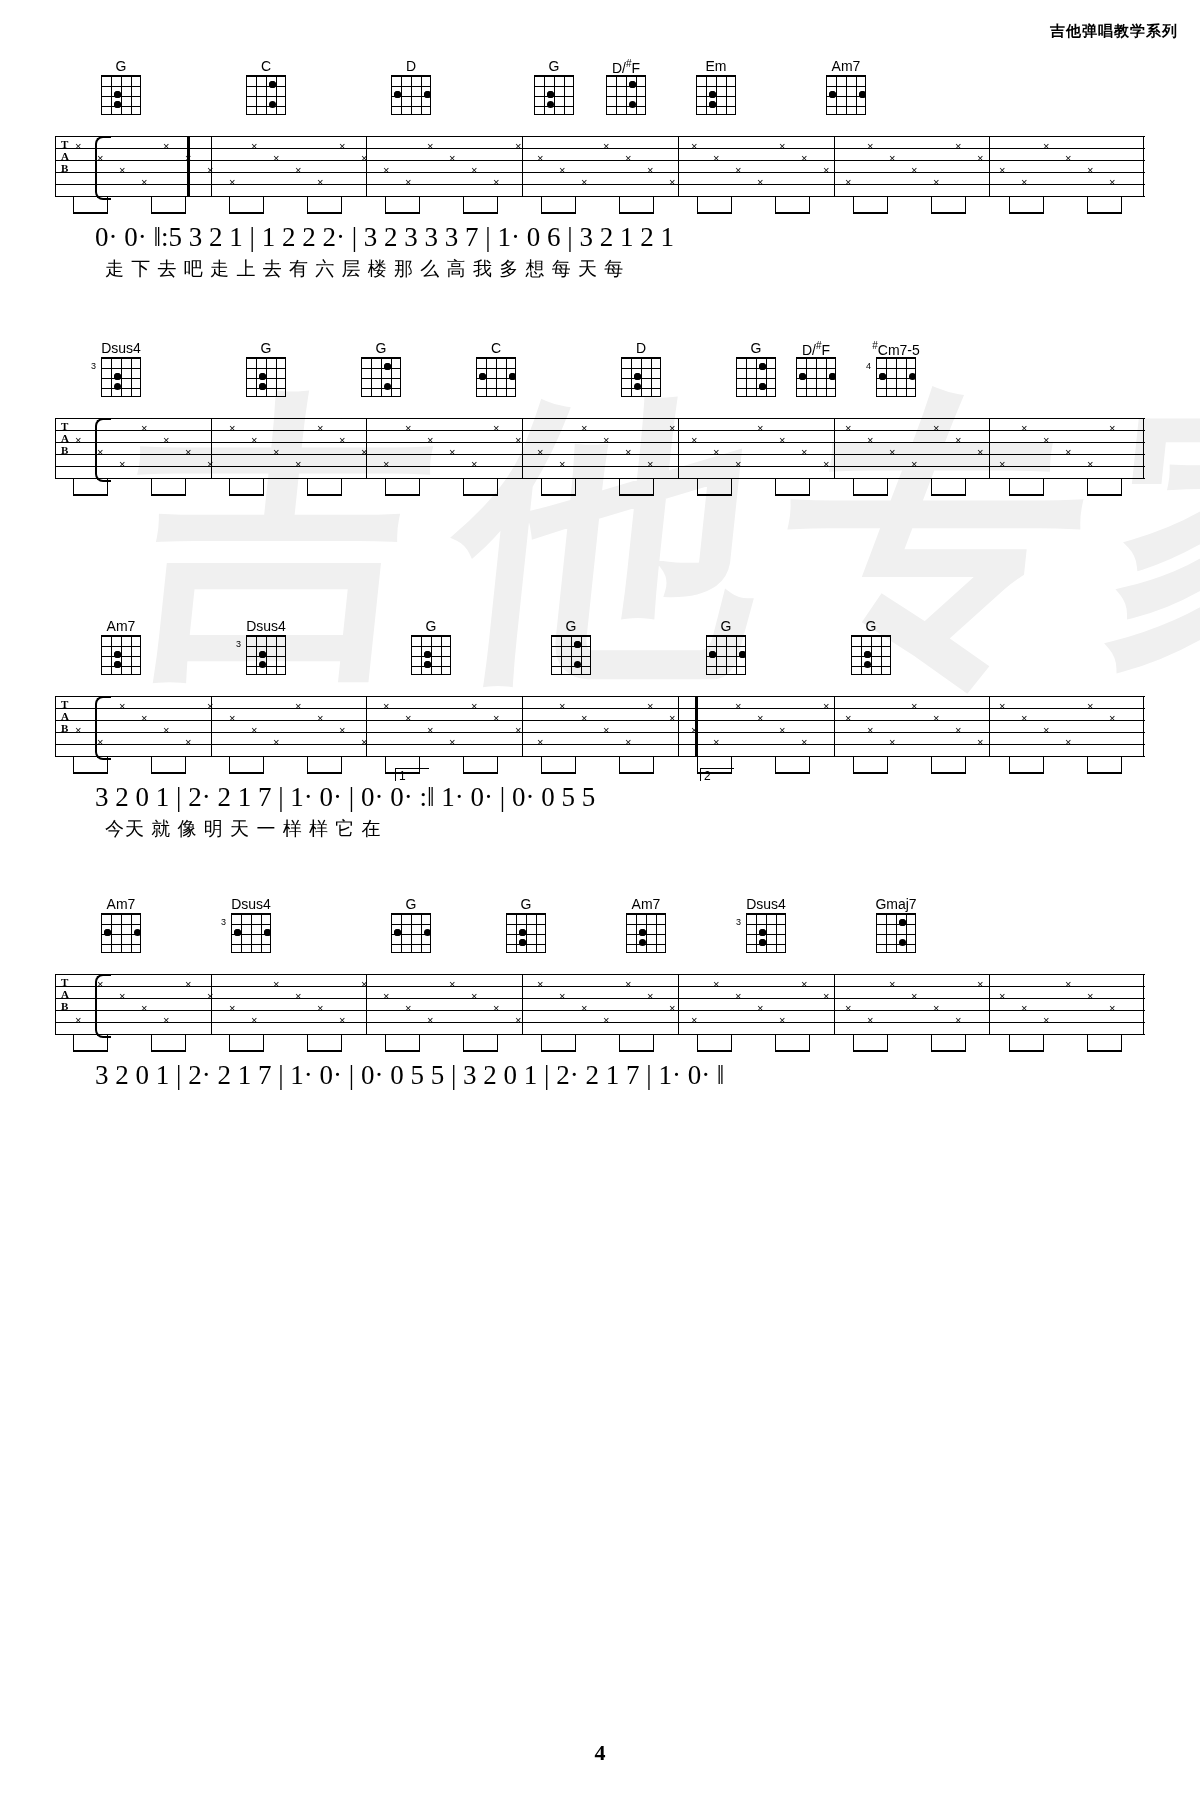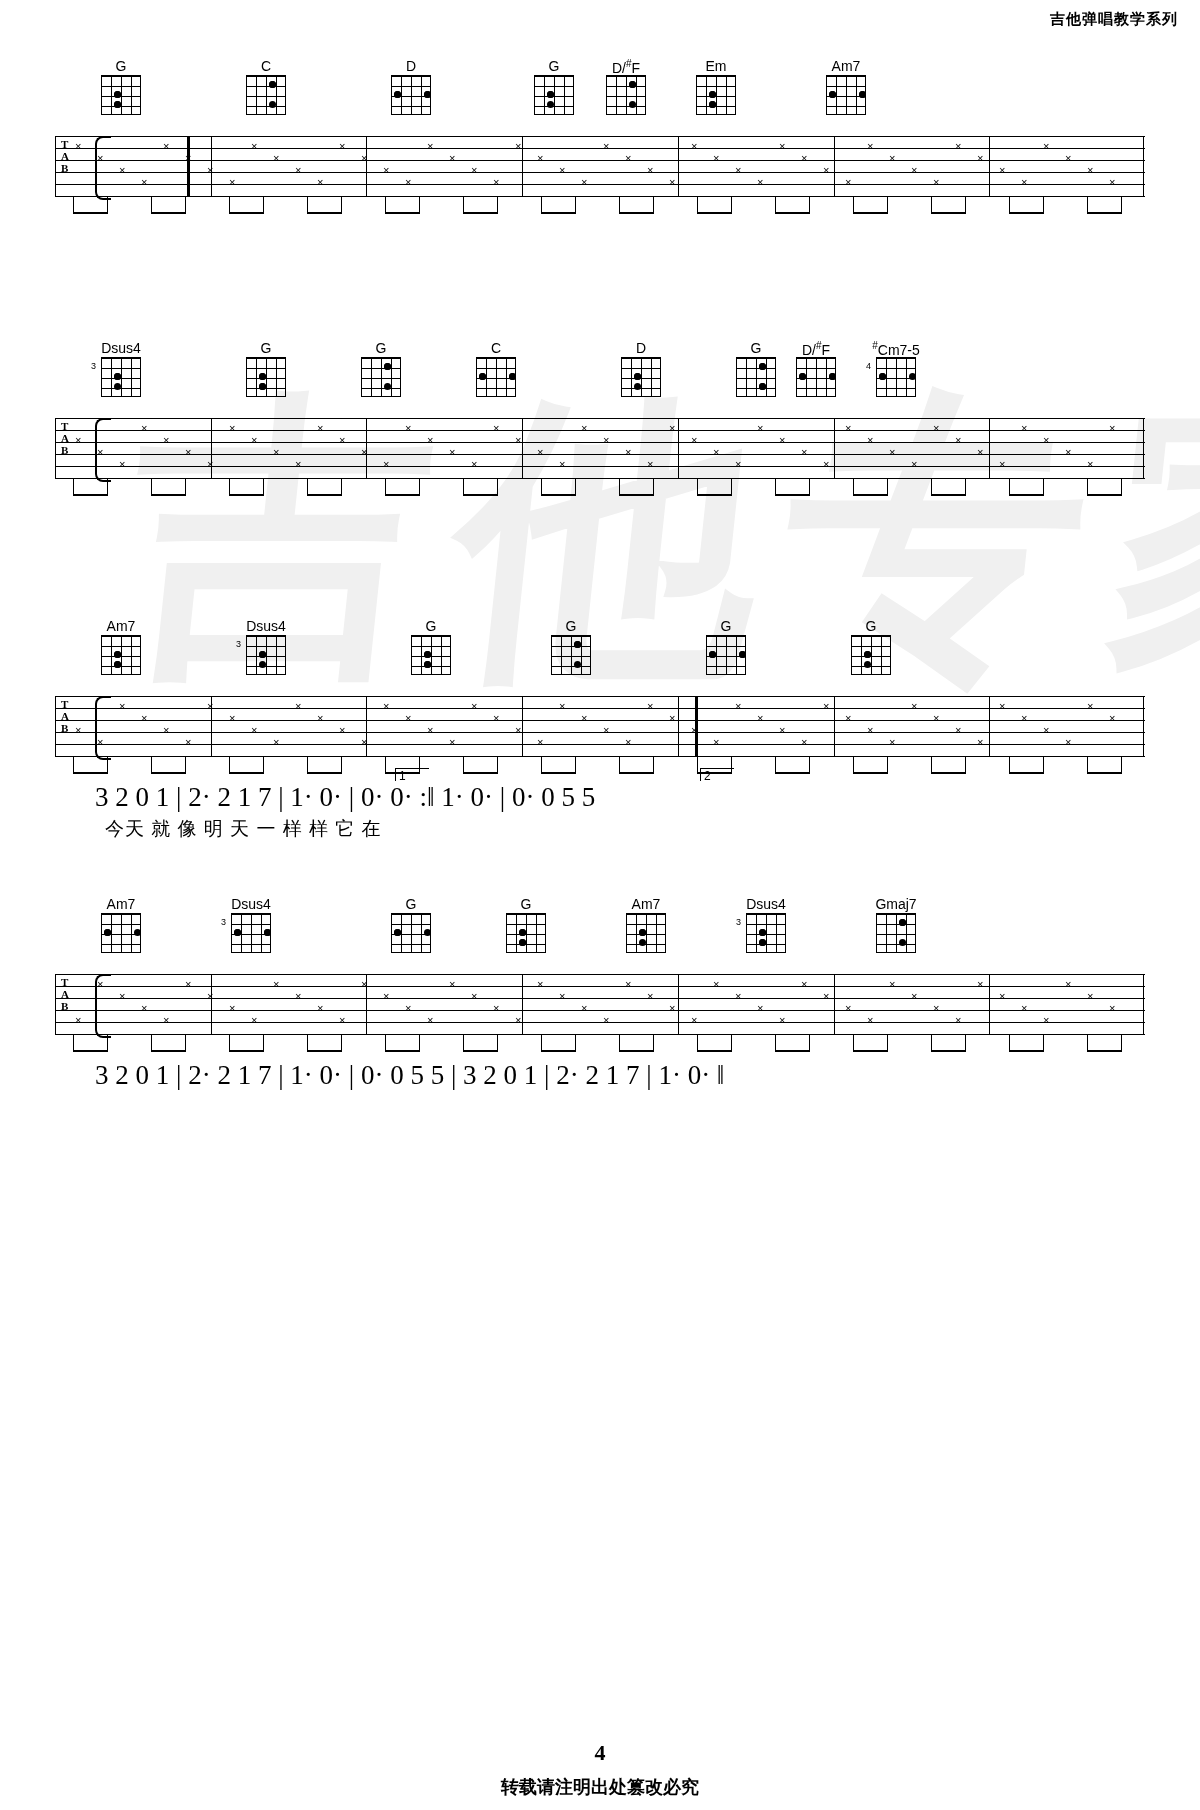--- a/index.html
+++ b/index.html
@@ -9,21 +9,21 @@
     font-family:"Liberation Sans", sans-serif;
     color:#000;
     position:relative;
     overflow:hidden;
   }
   .page{position:relative;width:1200px;height:1810px;}
 
   
   .header{position:absolute;right:22px;top:6px;text-align:right;}
   .header-title{font-family:"Liberation Serif",serif;font-weight:bold;font-size:29px;letter-spacing:2px;}
-  .header-sub{font-size:15px;font-weight:bold;margin-top:4px;letter-spacing:1px;}
+  .header-sub{font-size:15px;font-weight:bold;margin-top:16px;letter-spacing:1px;}
 
   
   .watermark{
     position:absolute;left:0;top:330px;width:1200px;height:640px;
     pointer-events:none;overflow:hidden;
   }
   .wm-cn{
     position:absolute;left:130px;top:10px;
     font-family:"Liberation Serif",serif;
     font-size:300px;color:#f0f0f0;font-weight:bold;
@@ -270,20 +270,24 @@
         <div class="stem" style="left:876px;top:60px;height:18px;"></div>
         <div class="stem" style="left:910px;top:60px;height:18px;"></div>
         <div class="beam" style="left:876px;top:76px;width:35px;"></div>
         <div class="stem" style="left:954px;top:60px;height:18px;"></div>
         <div class="stem" style="left:988px;top:60px;height:18px;"></div>
         <div class="beam" style="left:954px;top:76px;width:35px;"></div>
         <div class="stem" style="left:1032px;top:60px;height:18px;"></div>
         <div class="stem" style="left:1066px;top:60px;height:18px;"></div>
         <div class="beam" style="left:1032px;top:76px;width:35px;"></div>
       </div>
+    <div class="melody">
+        <div class="mel-row" style="left:95px;">0· 0· ‖:5 3 2 1 | 1 2 2 2· | 3 2 3 3 3 7 | 1· 0 6 | 3 2 1 2 1</div>
+        <div class="lyr-row" style="left:105px;">走 下 去 吧 走 上 去 有 六 层 楼 那 么 高 我 多 想 每 天 每</div>
+      </div>
   </div>
 
   <div class="system" id="sys2" style="top:340px;">
     <div class="chords">
         <div class="chord" style="left:95px;">
           <div class="chord-name">Dsus4</div>
           <div class="chord-box">
             <div class="grid"></div>
             <div class="fretnum" style="top:4px;">3</div>
             <div class="dot" style="left:19px;top:16px;"></div>
@@ -840,14 +844,13 @@
         <div class="stem" style="left:1032px;top:60px;height:18px;"></div>
         <div class="stem" style="left:1066px;top:60px;height:18px;"></div>
         <div class="beam" style="left:1032px;top:76px;width:35px;"></div>
       </div>
     <div class="melody">
         <div class="mel-row" style="left:95px;">3 2 0 1 | 2· 2 1 7 | 1· 0· | 0· 0 5 5 | 3 2 0 1 | 2· 2 1 7 | 1· 0· ‖</div>
       </div>
   </div>
 
   <div class="pagenum">4</div>
-  <div class="footnote">转载请注明出处篡改必究</div>
 </div>
 
 </body></html>

